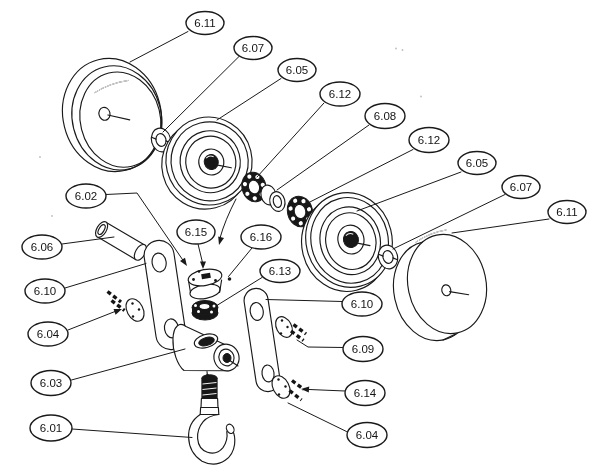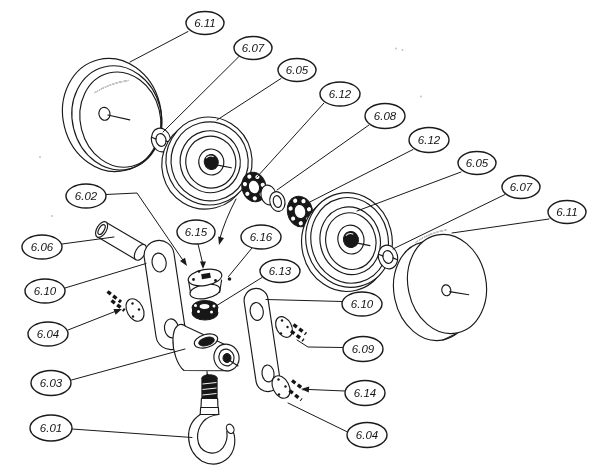--- a/index.html
+++ b/index.html
@@ -1,16 +1,16 @@
 <!DOCTYPE html>
 <html><head>
 <meta charset="utf-8">
 <style>
   html,body{margin:0;padding:0;background:#fff;}
-  .stage{position:relative;width:600px;height:472px;background:#fff;overflow:hidden;font-style:italic;}
+  .stage{position:relative;width:600px;height:472px;background:#fff;overflow:hidden;}
   svg{display:block;}
   .s  {stroke:#1a1a1a;fill:none;stroke-width:1.15;stroke-linecap:round;stroke-linejoin:round;}
   .sw {stroke:#1a1a1a;fill:#ffffff;stroke-width:1.15;stroke-linejoin:round;}
   .sd {stroke:#1a1a1a;fill:#171717;stroke-width:1;}
   .ld {stroke:#1a1a1a;fill:none;stroke-width:1;stroke-linecap:round;}
   .ah {fill:#1a1a1a;stroke:none;}
   .bub{fill:#ffffff;stroke:#1a1a1a;stroke-width:1.4;}
   .lbl{font-family:"Liberation Sans",sans-serif;font-size:11.5px;fill:#141414;text-anchor:middle;}
   .scr{stroke:#141414;stroke-width:3.4;stroke-dasharray:4.2 3;fill:none;stroke-linecap:butt;}
   .hd {fill:#171717;stroke:none;}

